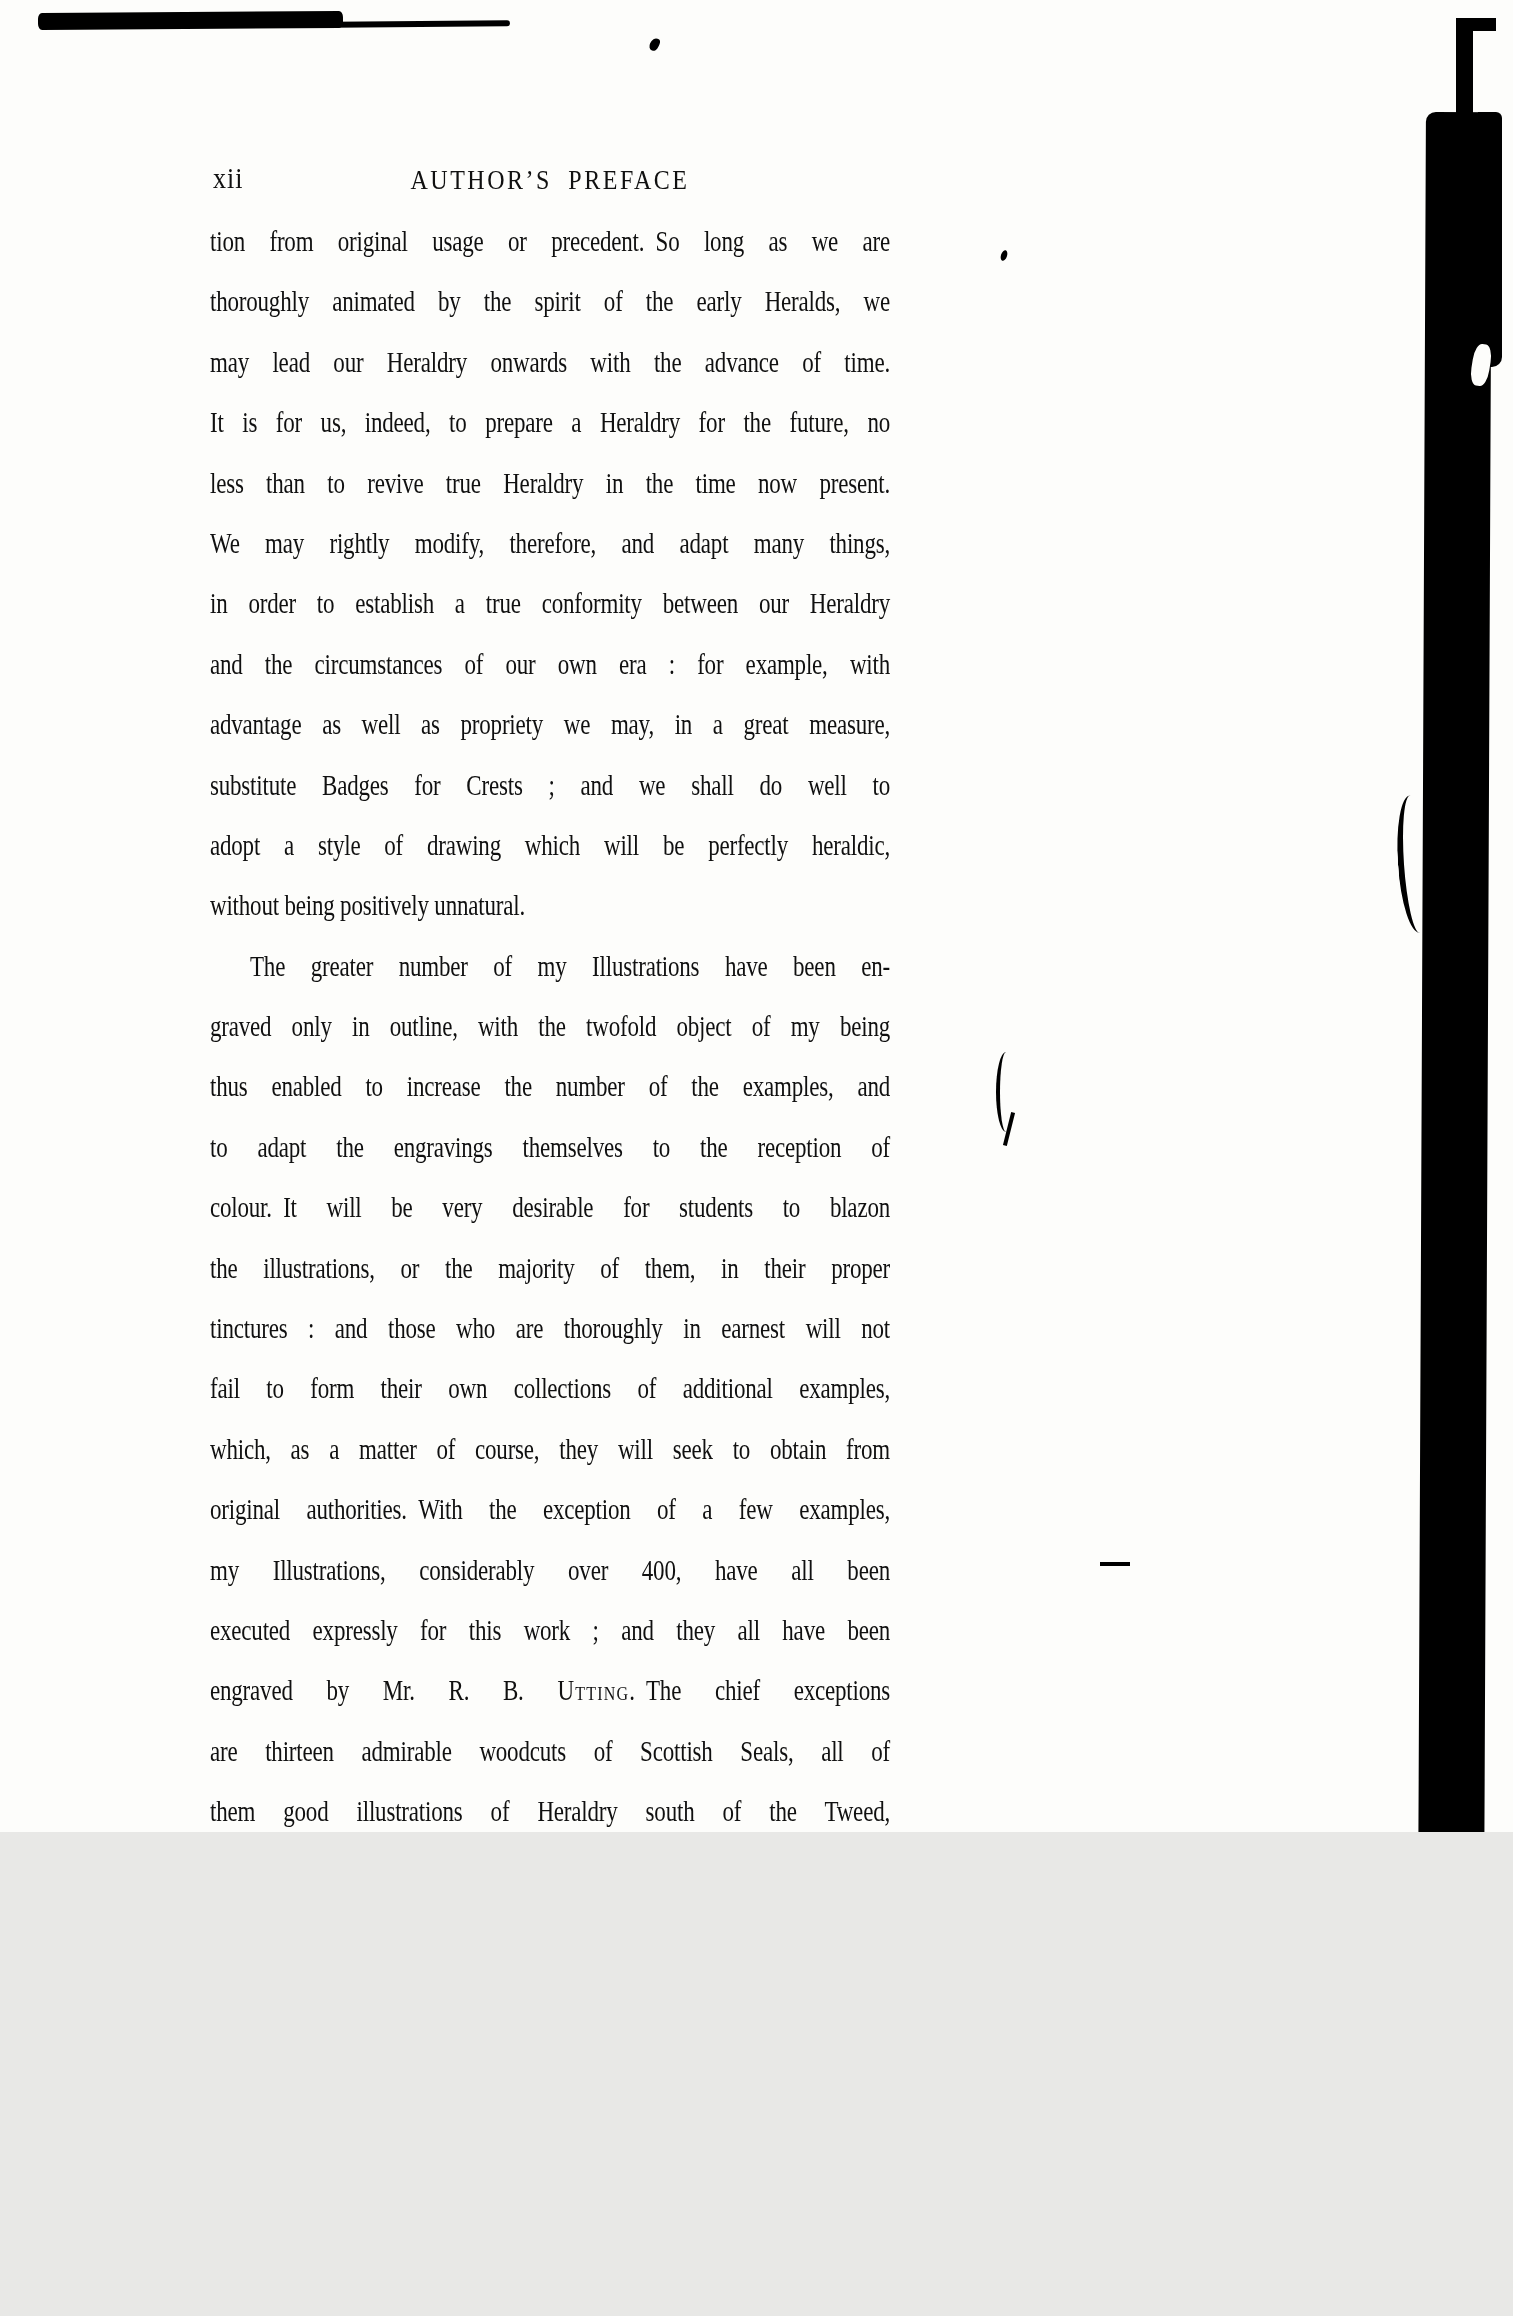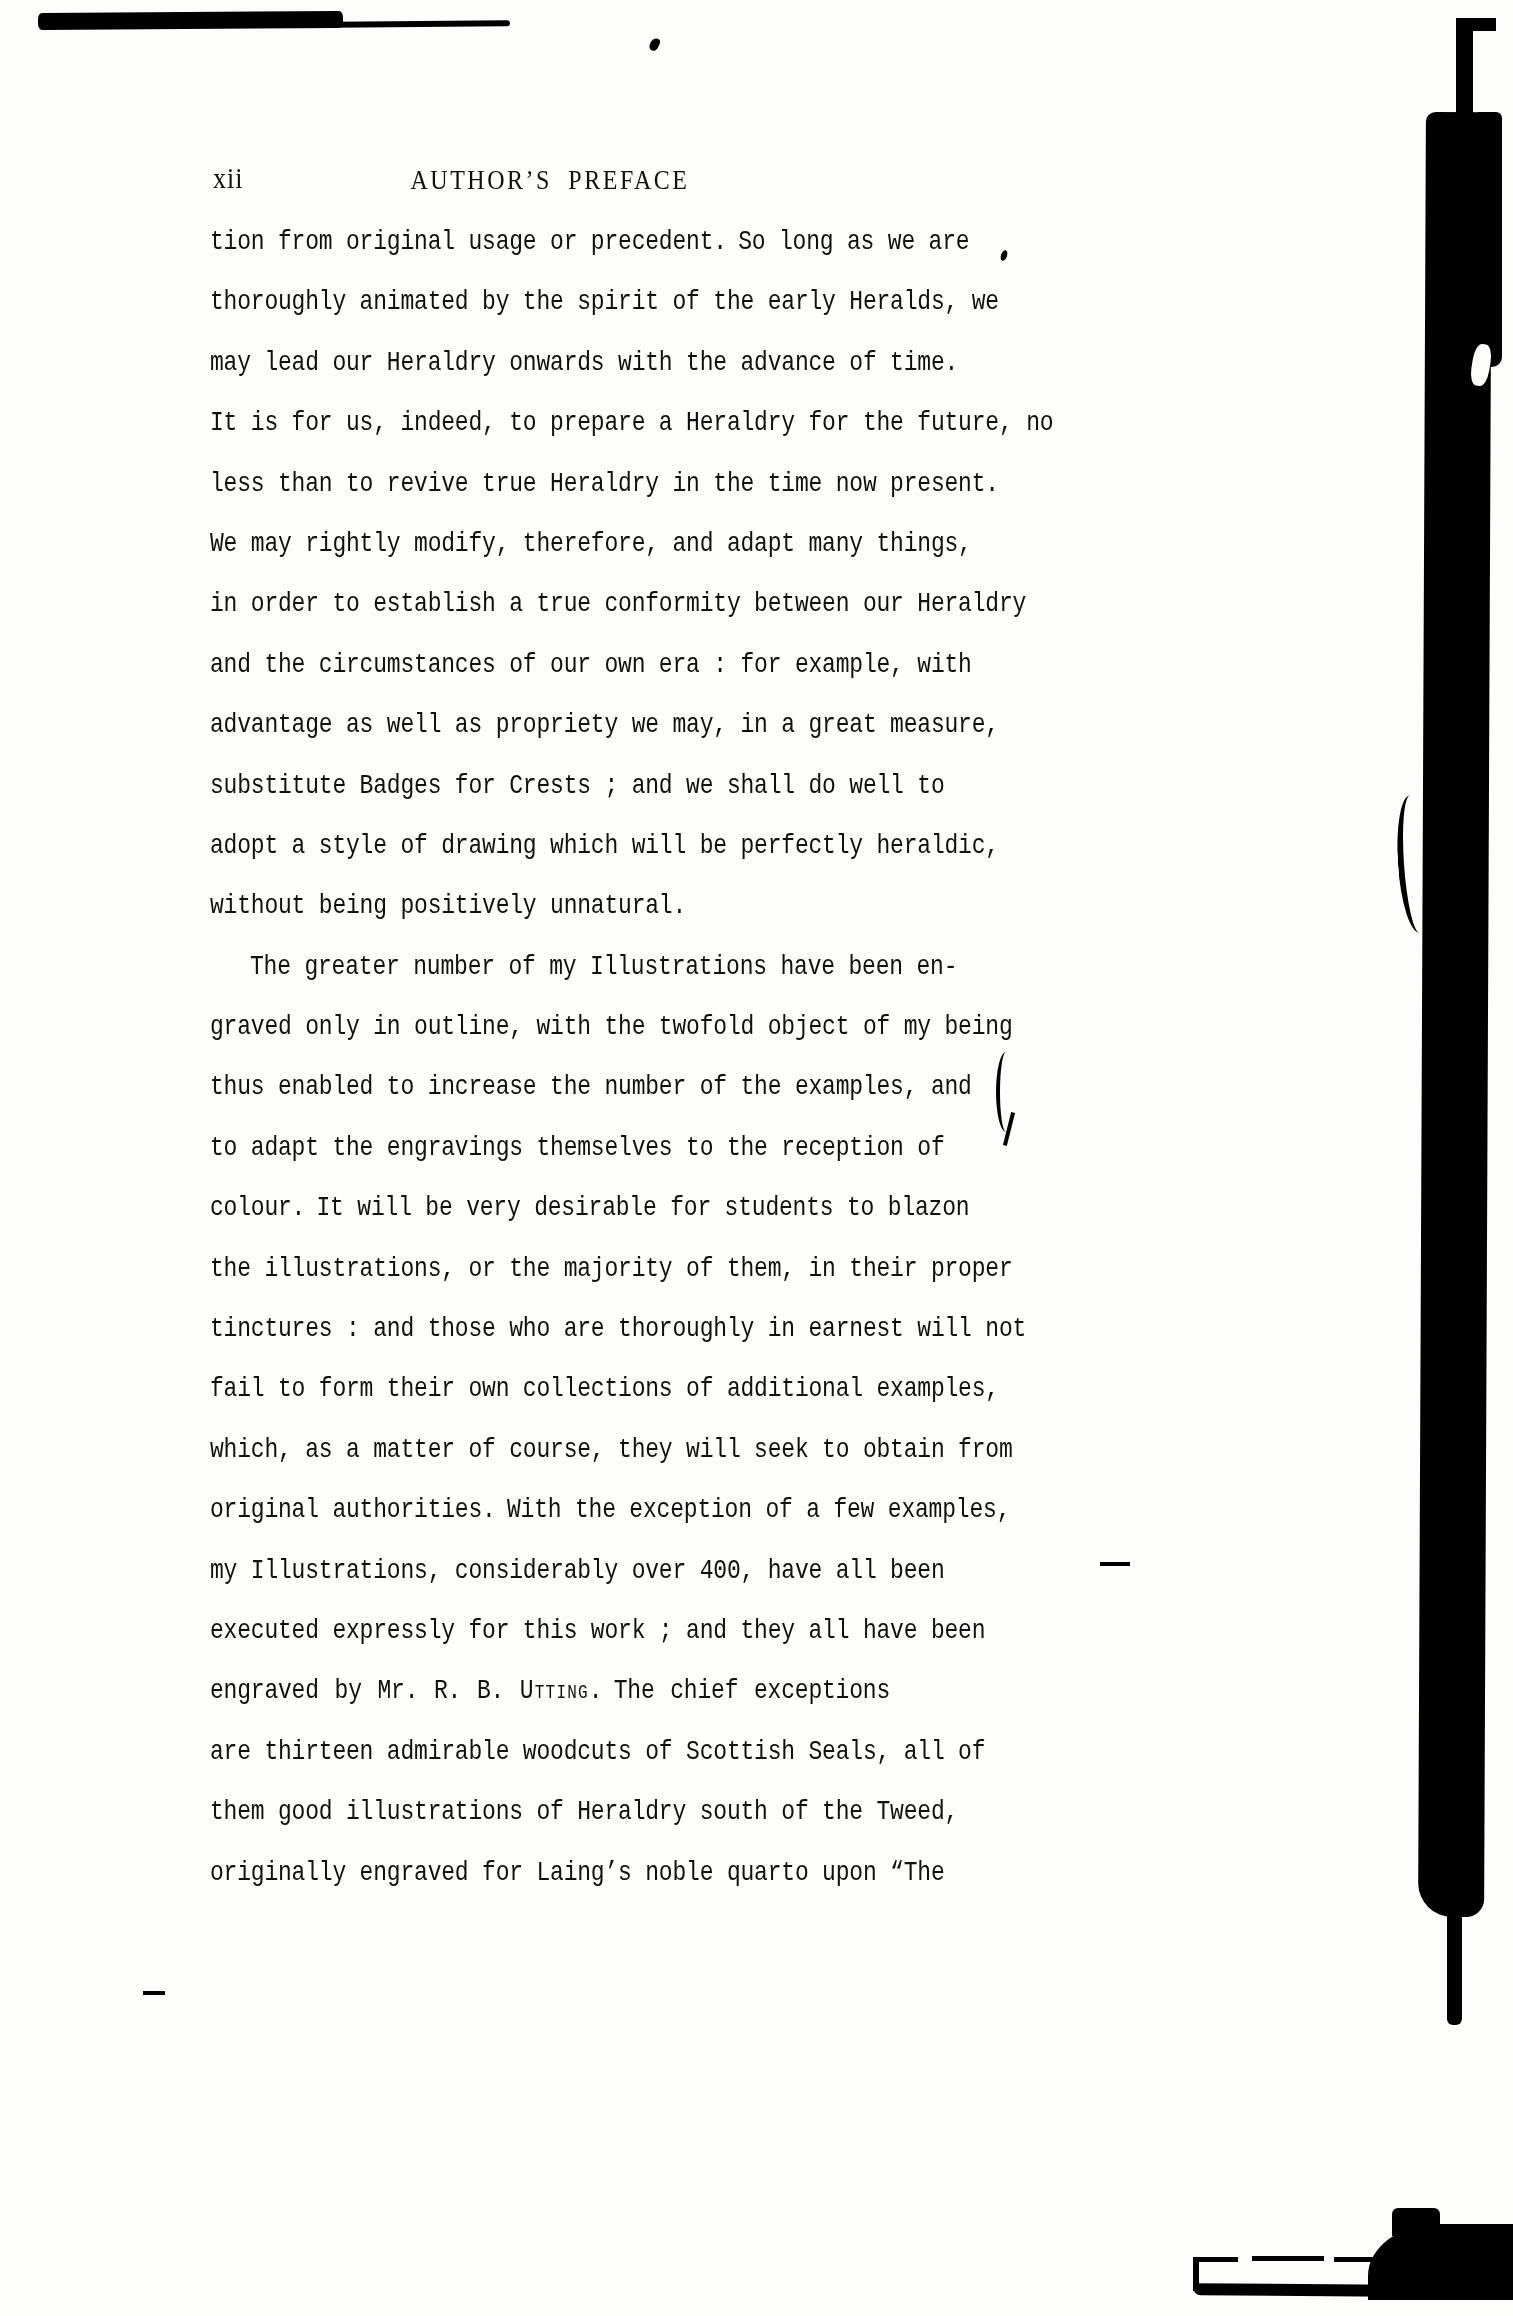--- a/index.html
+++ b/index.html
@@ -1,37 +1,37 @@
 <!DOCTYPE html>
 <html><head>
 <meta charset="utf-8">
 <style>
   html,body{margin:0;padding:0;background:#e8e8e6;}
   .page{
     position:relative;
-    width:1513px;height:2316px;
+    width:1513px;height:1832px;
     background:var(--paper,#fdfdfb);
     overflow:hidden;
     font-family:"Liberation Serif","DejaVu Serif",serif;
     color:var(--ink,#101010);
   }
   
   .folio{
     position:absolute;left:213px;top:162px;height:34px;line-height:34px;
     font-size:26px;letter-spacing:1px;transform:scaleY(1.12);transform-origin:50% 50%;
   }
   .running-head{
     position:absolute;left:210px;top:163px;width:680px;height:34px;line-height:34px;
     text-align:center;font-size:24px;letter-spacing:2.5px;word-spacing:8px;
     transform:scaleY(1.12);transform-origin:50% 50%;
   }
   
   .text-block{
     position:absolute;left:210px;top:212px;width:680px;
-    font-size:23px;letter-spacing:-0.2px;font-family:Liberation Mono, monospace;
+    font-size:23px;letter-spacing:-0.2px;
   }
   .line{
     height:60.4px;line-height:60.4px;
     text-align:justify;text-align-last:justify;
     transform:scaleY(1.24);transform-origin:50% 50%;
     white-space:nowrap;
   }
   .line.nj{text-align-last:left;}
   .line.ind{text-indent:40px;}
   .sc{font-variant:small-caps;letter-spacing:1.2px;}

